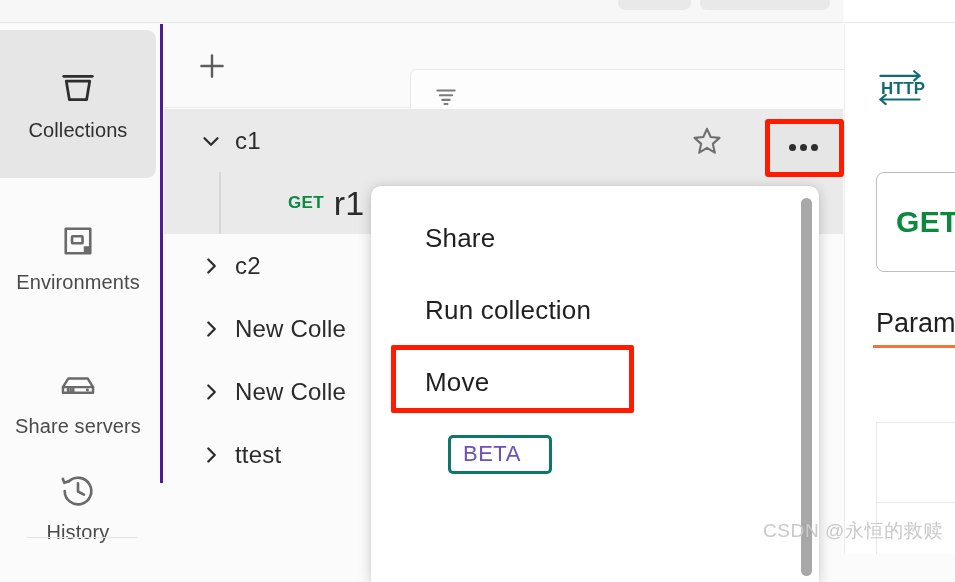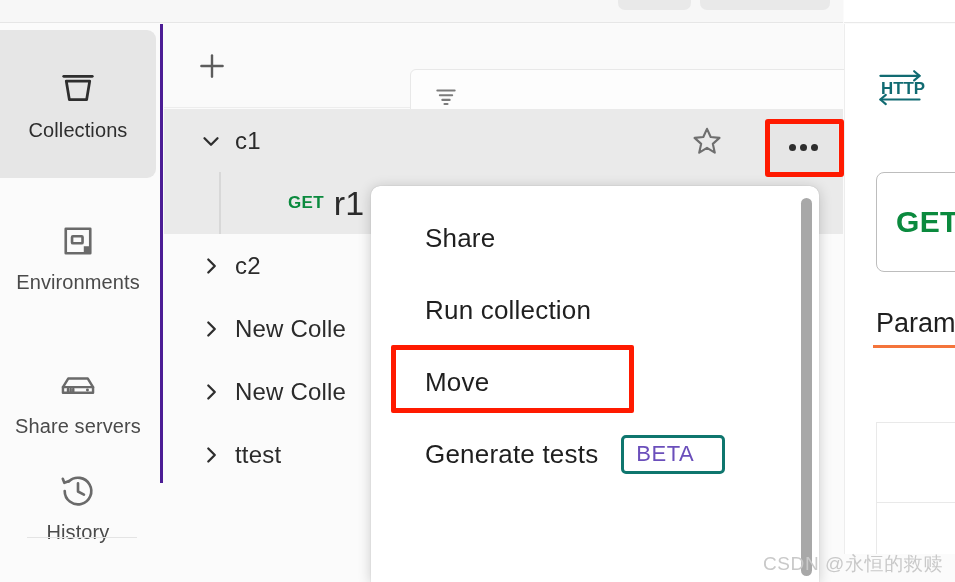--- a/index.html
+++ b/index.html
@@ -381,21 +381,21 @@
     display: flex;
     align-items: center;
     justify-content: flex-end;
     box-sizing: border-box;
     padding-right: 13px;
   }
 
   
   .watermark {
     position: absolute;
-    left: 763px; top: 551px;
+    left: 763px; top: 518px;
     font-size: 19px;
     color: #c9c9c9;
     letter-spacing: 0.6px;
     white-space: nowrap;
     pointer-events: none;
   }
 </style>
 </head>
 <body>
 
@@ -568,21 +568,20 @@
 
     <div class="ctx-item">
       <span class="lbl">Run collection</span>
     </div>
 
     <div class="ctx-item">
       <span class="lbl">Move</span>
     </div>
 
     <div class="ctx-item">
-      <span class="lbl">Generate tests</span>
       <span class="beta-badge">BETA</span>
     </div>
 
 
     <div class="ctx-scrollbar"></div>
   </div>
 
   <div class="run-hl"></div>
 
   <div class="right-pane">

